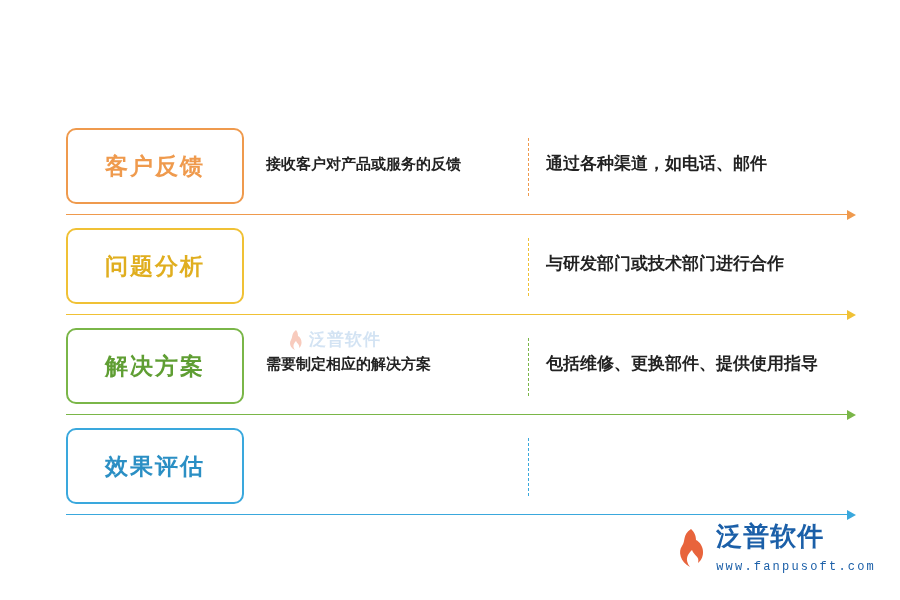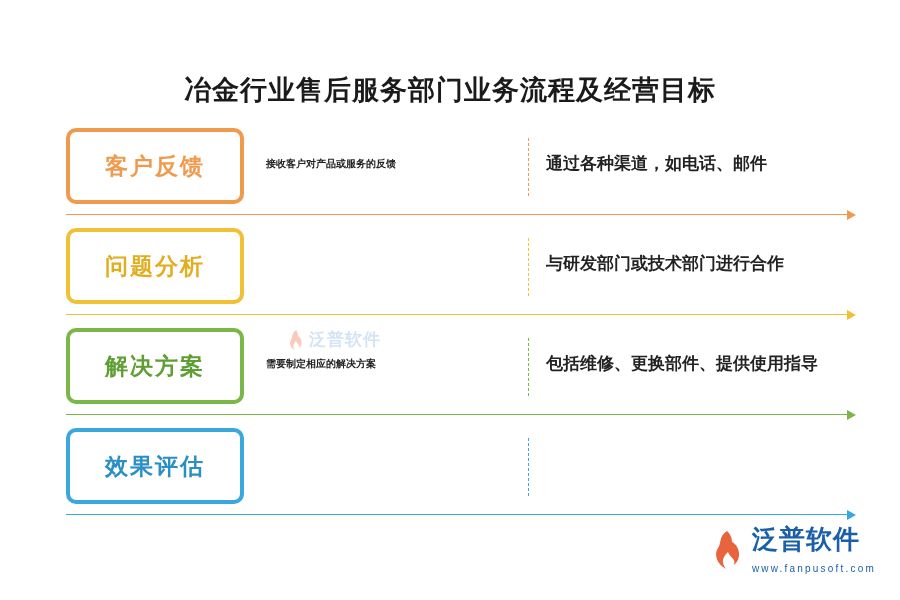--- a/index.html
+++ b/index.html
@@ -40,39 +40,39 @@
     position: relative;
     height: 100px;
     margin-bottom: 0px;
   }
   .label-box {
     position: absolute;
     left: 66px;
     top: 0;
     width: 178px;
     height: 76px;
-    border: 4px solid #4c1d95;
+    border: 2px solid #4c1d95;
     border-radius: 10px;
     background: #ffffff;
     display: flex;
     align-items: center;
     justify-content: center;
     box-sizing: border-box;
   }
   .label-text {
     font-size: 23px;
     font-weight: bold;
     letter-spacing: 2px;
   }
   .desc1 {
     position: absolute;
     left: 266px;
     top: 26px;
     width: 252px;
-    font-size: 10px;
+    font-size: 15px;
     font-weight: bold;
     color: #222222;
     line-height: 20px;
   }
   .divider {
     position: absolute;
     left: 528px;
     top: 10px;
     height: 58px;
     border-left: 1px dashed #999999;
@@ -151,33 +151,32 @@
     justify-content: center;
   }
   .logo-title {
     font-size: 26px;
     font-weight: bold;
     color: #1b5fa8;
     letter-spacing: 1px;
     line-height: 28px;
   }
   .logo-sub {
-    font-size: 10px;
+    font-size: 12px;
     color: #1b5fa8;
     letter-spacing: 2.2px;
     margin-top: 10px;
-    font-family: Liberation Sans, sans-serif;
+    font-family: Liberation Mono, monospace;
   }
 </style>
 </head>
 <body>
 
 <div class="canvas">
 
-  <div class="title">冶金行业售后服务部门业务流程及经营目标</div>
 
   <div class="rows">
 
     <div class="row">
       <div class="label-box" style="border-color:#ef9a4d;">
         <span class="label-text" style="color:#ef9a4d;">客户反馈</span>
       </div>
       <div class="desc1">接收客户对产品或服务的反馈</div>
       <div class="divider" style="border-color:#ef9a4d;"></div>
       <div class="desc2">通过各种渠道，如电话、邮件</div>

